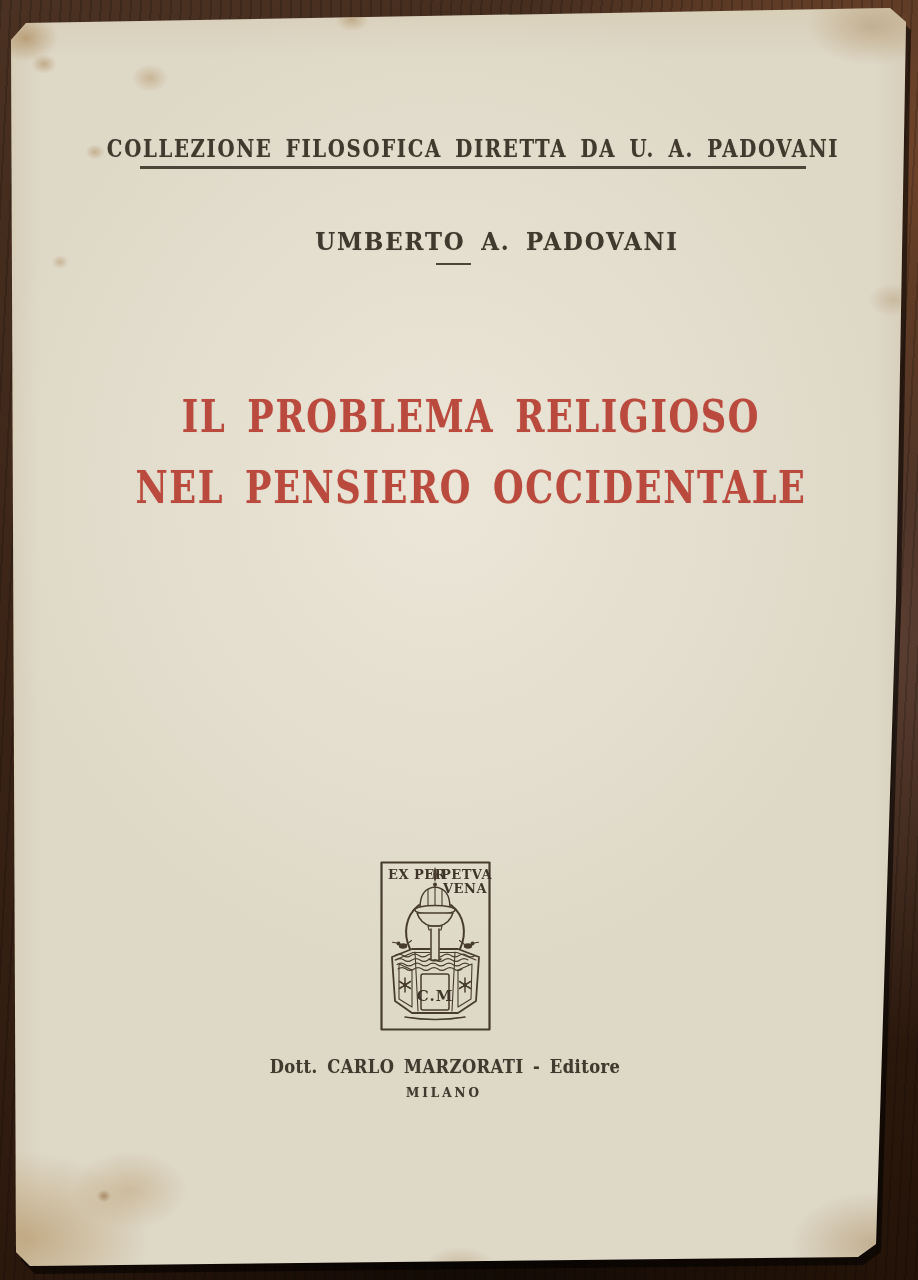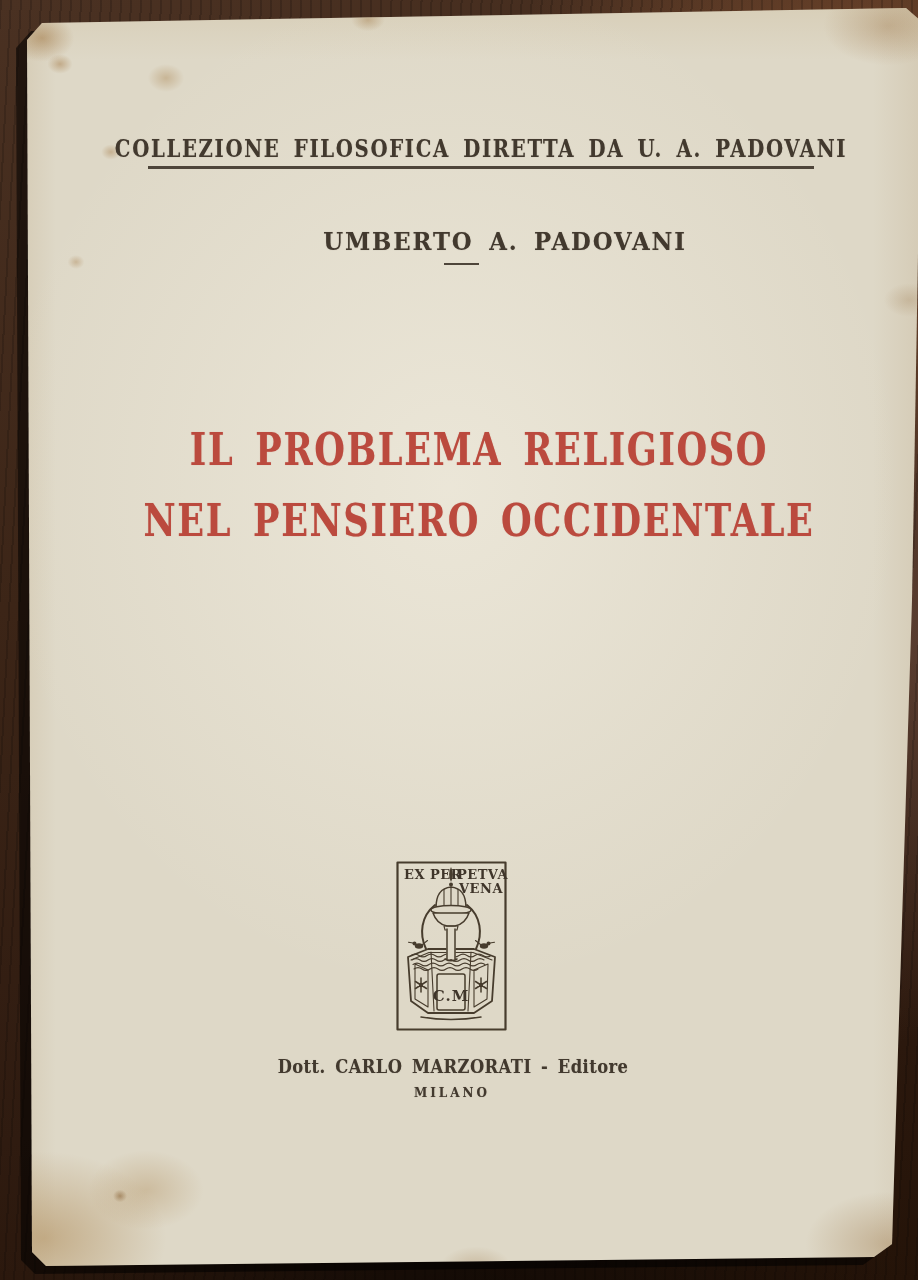--- a/index.html
+++ b/index.html
@@ -22,21 +22,20 @@
     position:absolute;inset:0;clip-path:var(--bookclip);
     background-color:#ded8c7;
     background-image:
       radial-gradient(70% 55% at 48% 38%, rgba(248,244,232,.5), transparent 72%),
       radial-gradient(120% 92% at 50% 50%, transparent 78%, rgba(130,95,50,.22) 96%),
       linear-gradient(to bottom, rgba(180,150,95,.16), transparent 60px),
       linear-gradient(to right, rgba(170,140,90,.18), transparent 40px),
       linear-gradient(to left, rgba(160,130,85,.14), transparent 45px);
     font-family:"DejaVu Serif","Liberation Serif",serif;
     color:#42392e;
-    margin-left:16px;
   }
   .patina{
     position:absolute;inset:0;pointer-events:none;
     background-image:
       radial-gradient(46px 34px at 26px 38px, rgba(156,112,58,.5), transparent 70%),
       radial-gradient(18px 14px at 44px 64px, rgba(160,116,62,.45), transparent 70%),
       radial-gradient(26px 20px at 150px 78px, rgba(165,125,70,.38), transparent 70%),
       radial-gradient(14px 11px at 95px 152px, rgba(160,116,62,.4), transparent 70%),
       radial-gradient(12px 10px at 60px 262px, rgba(160,116,62,.35), transparent 70%),
       radial-gradient(24px 16px at 352px 20px, rgba(158,118,66,.4), transparent 70%),
@@ -48,21 +47,21 @@
       radial-gradient(110px 70px at 872px 1244px, rgba(150,110,60,.38), transparent 75%),
       radial-gradient(50px 30px at 460px 1268px, rgba(150,110,60,.3), transparent 72%);
   }
   .txt{position:absolute;left:0;right:0;text-align:center;text-shadow:0 0 1px rgba(66,57,46,.35);}
   .series{top:134px;}
   .series-text{font-weight:700;font-size:24px;letter-spacing:2px;word-spacing:6px;transform:translateX(14px) scaleX(.82);}
   .series-rule{width:666px;height:2.5px;background:#4e453a;margin:3px auto 0;transform:translateX(14px);}
   .author-wrap{top:227px;padding-left:40px;}
   .author-name{font-weight:700;font-size:24px;letter-spacing:2px;word-spacing:6px;transform:translateX(18px) scaleX(.95);}
   .author-rule{width:35px;height:2px;background:#4e453a;margin:7px auto 0;transform:translateX(-26px);}
-  .title-wrap{top:414px;}
+  .title-wrap{top:381px;}
   .title-line{font-weight:700;font-size:44px;line-height:71px;letter-spacing:2px;word-spacing:9px;transform:translateX(12px) scaleX(.8);text-shadow:0 0 1px rgba(185,74,62,.4);}
   .emblem{position:absolute;left:379px;top:860px;}
   .emblem .ln{stroke:#473c2d;fill:none;stroke-width:1.5;stroke-linecap:round;stroke-linejoin:round;}
   .emblem .thick{stroke-width:2.2;}
   .emblem .thin{stroke-width:1.1;}
   .emblem .ink{fill:#473c2d;stroke:none;}
   .emblem .paper{fill:#ded8c7;}
   .emblem text{fill:#3f352a;font-family:"DejaVu Serif","Liberation Serif",serif;font-weight:700;}
   .motto{font-size:13px;letter-spacing:.5px;}
   .monogram{font-size:15px;letter-spacing:1px;}

